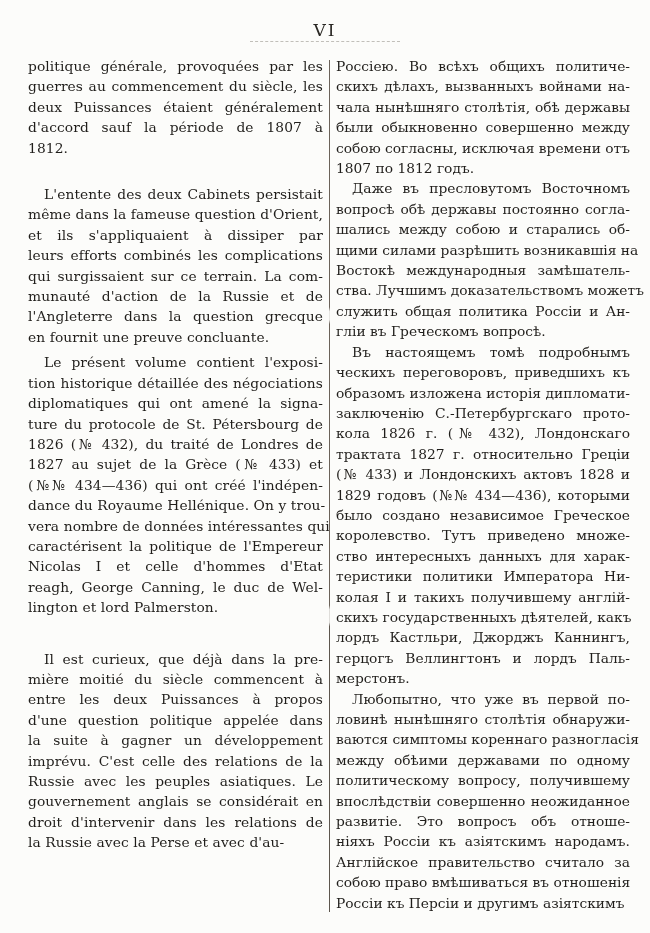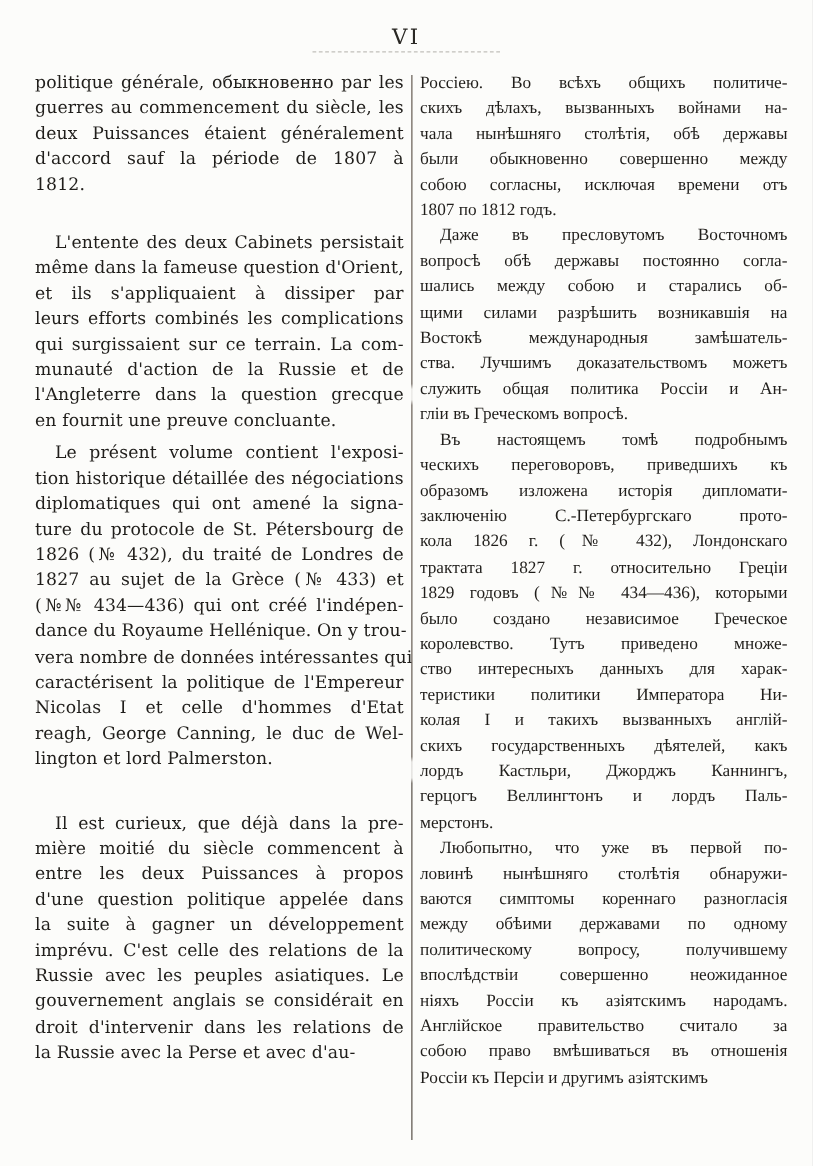--- a/index.html
+++ b/index.html
@@ -26,21 +26,21 @@
     margin:1px auto 0 auto;
     border-top:1px dashed #b3b0aa;
     opacity:.8;
   }
   .columns{
     position:absolute;top:56px;left:28px;right:21px;bottom:0;
     display:flex;
   }
   .col{flex:0 0 auto;}
   .col-french{width:301px;padding-right:6px;box-sizing:border-box;}
-  .col-russian{width:294px;margin-left:7px;font-family:Liberation Serif, serif;}
+  .col-russian{width:294px;margin-left:7px;}
   .divider{
     position:absolute;
     left:301px;top:4px;
     width:1px;height:852px;
     background:linear-gradient(
       #6b6259 0%,#6b6259 29%,
       rgba(107,98,89,.15) 29.5%,rgba(107,98,89,.15) 30.5%,
       #6b6259 31%,#6b6259 64%,
       rgba(107,98,89,.2) 64.5%,rgba(107,98,89,.2) 66%,
       #5d564e 66.5%,#5d564e 100%);
@@ -67,21 +67,21 @@
 
 <div class="page">
   <div class="header">
     <div class="page-number">VI</div>
     <div class="header-rule"></div>
   </div>
   <div class="columns">
 
   <div class="col col-french">
         <div class="para">
-          <div class="line">politique générale, обыкновенно par les</div>
+          <div class="line">politique générale, provoquées par les</div>
           <div class="line">guerres au commencement du siècle, les</div>
           <div class="line">deux Puissances étaient généralement</div>
           <div class="line">d'accord sauf la période de 1807 à</div>
           <div class="line last">1812.</div>
         </div>
         <div class="para">
           <div class="line indent">L'entente des deux Cabinets persistait</div>
           <div class="line">même dans la fameuse question d'Orient,</div>
           <div class="line">et ils s'appliquaient à dissiper par</div>
           <div class="line">leurs efforts combinés les complications</div>
@@ -137,38 +137,40 @@
           <div class="line">служить общая политика Россіи и Ан-</div>
           <div class="line last">гліи въ Греческомъ вопросѣ.</div>
         </div>
         <div class="para">
           <div class="line indent">Въ настоящемъ томѣ подробнымъ</div>
           <div class="line">ческихъ переговоровъ, приведшихъ къ</div>
           <div class="line">образомъ изложена исторія дипломати-</div>
           <div class="line">заключенію С.-Петербургскаго прото-</div>
           <div class="line">кола 1826 г. (№ 432), Лондонскаго</div>
           <div class="line">трактата 1827 г. относительно Греціи</div>
+          <div class="line">(№ 433) и Лондонскихъ актовъ 1828 и</div>
           <div class="line">1829 годовъ (№№ 434—436), которыми</div>
           <div class="line">было создано независимое Греческое</div>
           <div class="line">королевство. Тутъ приведено множе-</div>
           <div class="line">ство интересныхъ данныхъ для харак-</div>
           <div class="line">теристики политики Императора Ни-</div>
-          <div class="line">колая I и такихъ вызванныхъ англій-</div>
+          <div class="line">колая I и такихъ получившему англій-</div>
           <div class="line">скихъ государственныхъ дѣятелей, какъ</div>
           <div class="line">лордъ Кастльри, Джорджъ Каннингъ,</div>
           <div class="line">герцогъ Веллингтонъ и лордъ Паль-</div>
           <div class="line last">мерстонъ.</div>
         </div>
         <div class="para">
           <div class="line indent">Любопытно, что уже въ первой по-</div>
           <div class="line">ловинѣ нынѣшняго столѣтія обнаружи-</div>
           <div class="line">ваются симптомы кореннаго разногласія</div>
           <div class="line">между обѣими державами по одному</div>
           <div class="line">политическому вопросу, получившему</div>
           <div class="line">впослѣдствіи совершенно неожиданное</div>
+          <div class="line">развитіе. Это вопросъ объ отноше-</div>
           <div class="line">ніяхъ Россіи къ азіятскимъ народамъ.</div>
           <div class="line">Англійское правительство считало за</div>
           <div class="line">собою право вмѣшиваться въ отношенія</div>
           <div class="line last">Россіи къ Персіи и другимъ азіятскимъ</div>
         </div>
       </div>
     </div>
   <div class="divider-wrap" style="position:absolute;top:56px;left:28px;right:21px;bottom:0;pointer-events:none;">
     <div class="divider"></div>
   </div>

